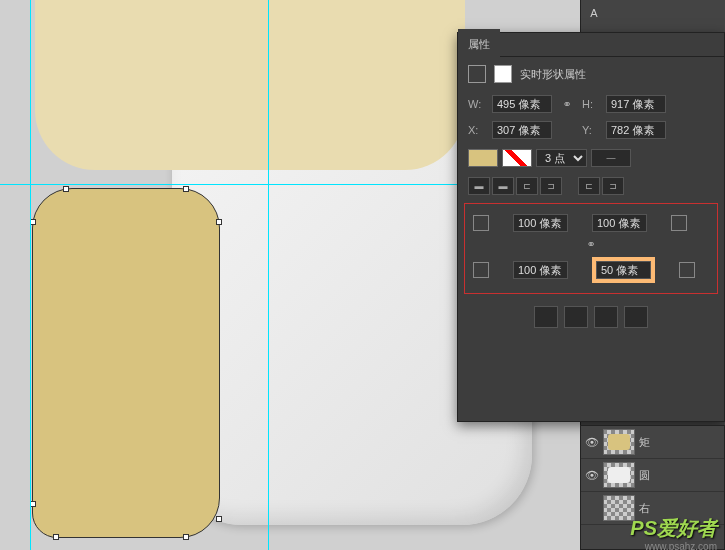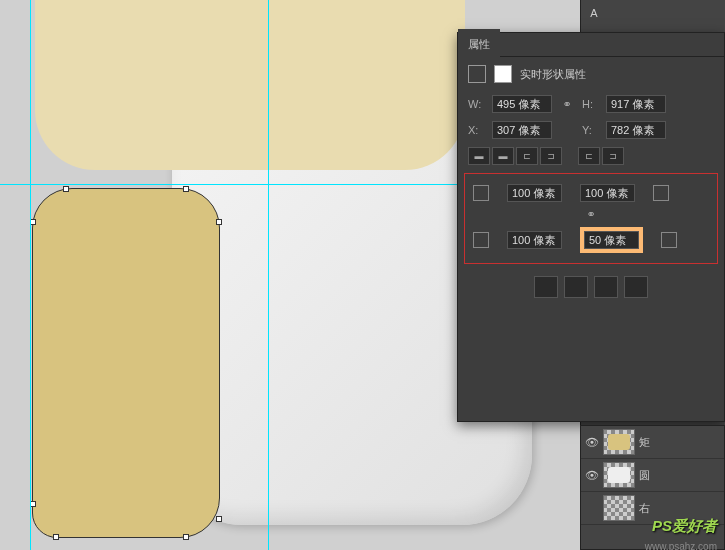--- a/index.html
+++ b/index.html
@@ -34,35 +34,35 @@
 .swatch { width: 30px; height: 18px; border: 1px solid #666; }
 .swatch-beige { background: #d8c37f; }
 .swatch-stroke { background: linear-gradient(45deg, #fff 40%, #f00 40%, #f00 55%, #fff 55%); }
 .dropdown { background: #2a2a2a; border: 1px solid #555; color: #ddd; padding: 1px 4px; font-size: 11px; }
 
 .align-row { display: flex; gap: 2px; padding: 4px 10px; }
 .align-btn { width: 22px; height: 18px; background: #2a2a2a; border: 1px solid #555; display: flex; align-items: center; justify-content: center; color: #aaa; font-size: 9px; }
 
 .corner-summary { padding: 6px 10px; color: #ccc; font-size: 11px; }
 .corner-highlight { border: 1px solid #c93030; padding: 6px 8px; margin: 4px 6px; }
-.corner-row { display: flex; align-items: center; gap: 18px; padding: 4px 0; }
+.corner-row { display: flex; align-items: center; gap: 24px; padding: 4px 0; }
 .corner-icon { width: 16px; height: 16px; border: 1px solid #888; }
 .corner-input { background: #2a2a2a; border: 1px solid #555; color: #ddd; padding: 2px 4px; width: 55px; font-size: 11px; }
 .inner-highlight { border: 4px solid #fdba74; display: inline-block; }
 
 .pathfinder-row { display: flex; gap: 6px; padding: 8px 10px; justify-content: center; }
 .path-btn { width: 24px; height: 22px; background: #2a2a2a; border: 1px solid #555; }
 
 .layers-panel { position: absolute; top: 425px; right: 0; width: 145px; height: 125px; background: #444; border: 1px solid #222; color: #ccc; }
 .layer-row { display: flex; align-items: center; gap: 4px; padding: 3px 4px; border-bottom: 1px solid #333; }
 .eye { width: 14px; color: #ccc; }
 .layer-thumb { width: 32px; height: 26px; background: repeating-conic-gradient(#888 0% 25%, #ccc 0% 50%) 50% / 8px 8px; border: 1px solid #666; position: relative; }
 .thumb-shape { position: absolute; inset: 4px; background: #d8c37f; border-radius: 3px; }
 
-.watermark { position: absolute; bottom: 14px; right: 8px; font-size: 15px; color: #9fd850; font-style: italic; font-weight: bold; text-shadow: 1px 1px 2px #000; }
+.watermark { position: absolute; bottom: 8px; right: 8px; font-size: 20px; color: #9fd850; font-style: italic; font-weight: bold; text-shadow: 1px 1px 2px #000; }
 .watermark-url { position: absolute; bottom: -2px; right: 8px; font-size: 10px; color: #888; }
 </style>
 </head>
 <body>
 
 <div class="canvas-area">
   <div class="shape-white-rounded"></div>
   <div class="shape-large-cream"></div>
   <div class="shape-beige-selected">
     <div class="anchor" style="top:-3px;left:30px"></div>
@@ -102,20 +102,26 @@
     <input class="field-input" value="917 像素" style="">
   </div>
   <div class="field-row">
     <span class="field-label">X:</span>
     <input class="field-input" value="307 像素" style="">
     <span class="link-icon"></span>
     <span class="field-label">Y:</span>
     <input class="field-input" value="782 像素" style="">
   </div>
 
+  <div class="swatch-row">
+    <span class="swatch swatch-beige"></span>
+    <span class="swatch swatch-stroke"></span>
+    <select class="dropdown"><option>3 点</option></select>
+    <span class="align-btn" style="width:40px">—</span>
+  </div>
 
   <div class="align-row">
     <span class="align-btn">▬</span>
     <span class="align-btn">▬</span>
     <span class="align-btn">⊏</span>
     <span class="align-btn">⊐</span>
     <span style="width:12px"></span>
     <span class="align-btn">⊏</span>
     <span class="align-btn">⊐</span>
   </div>

